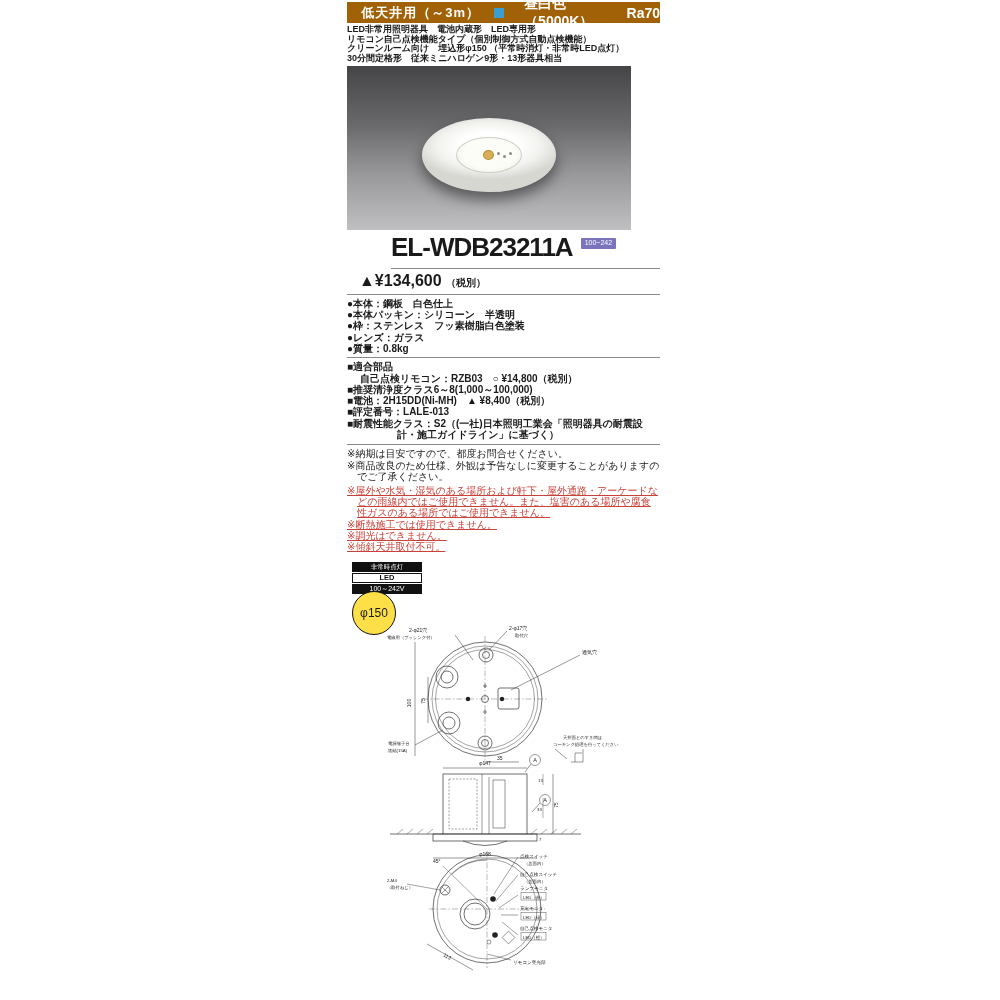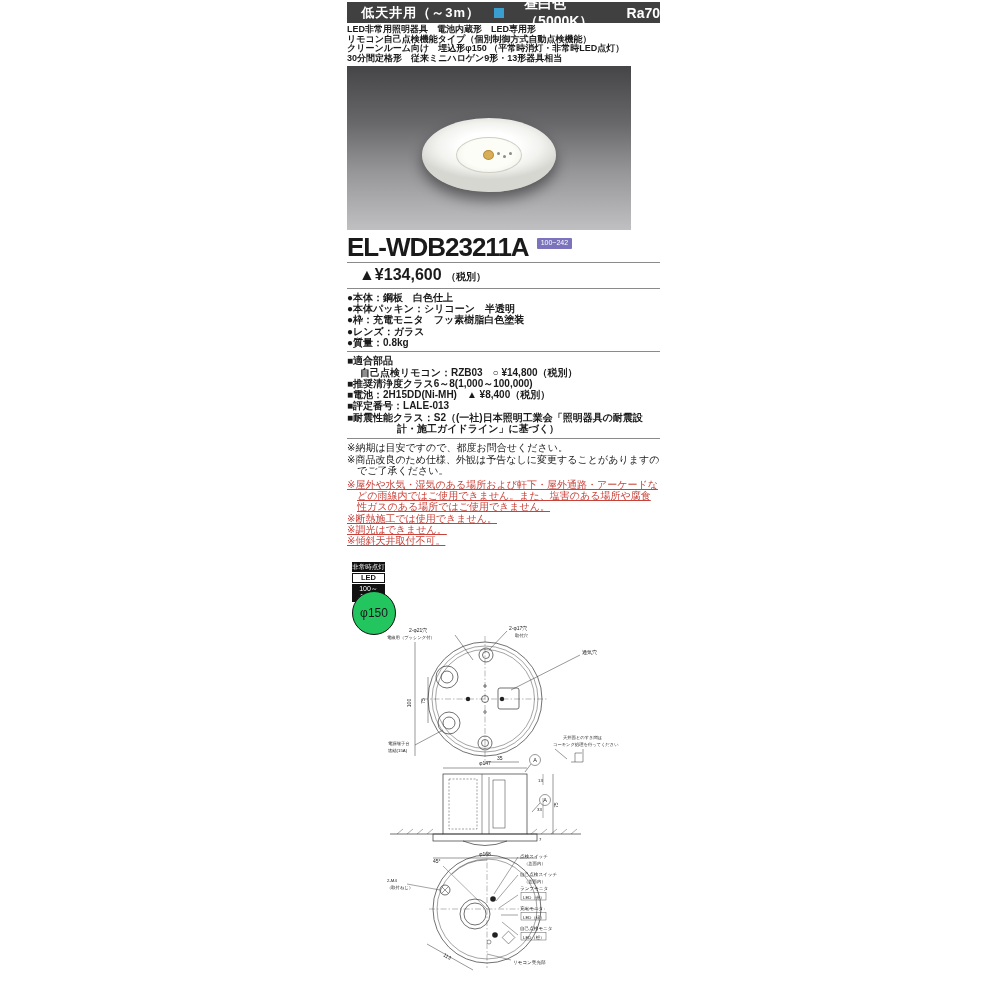--- a/index.html
+++ b/index.html
@@ -1,59 +1,59 @@
 <!DOCTYPE html>
 <html><head>
 <meta charset="utf-8">
 <style>
   html,body{margin:0;padding:0;}
   body{width:1000px;height:1000px;background:#ffffff;position:relative;
        font-family:"Liberation Sans","DejaVu Sans",sans-serif;color:#1a1a1a;}
   .col{position:absolute;left:347px;top:2px;width:313px;}
   
-  .hdr{display:flex;align-items:center;background:#404040;height:21px;}
+  .hdr{display:flex;align-items:center;background:#a16207;height:21px;}
   .hdr-zone{width:47%;text-align:center;color:#fff;font-weight:bold;font-size:13px;letter-spacing:1px;}
   .hdr-right{flex:1;display:flex;align-items:center;justify-content:center;gap:20px;color:#fff;font-weight:bold;font-size:14px;}
   .color-sq{width:10px;height:10px;background:#3a9fd0;flex:0 0 auto;}
   
   .subs{font-size:9px;line-height:9.7px;font-weight:bold;margin-top:2px;}
   
   .photo{position:relative;width:284px;height:164px;margin-top:2px;overflow:hidden;
          background:linear-gradient(180deg,#454547 0%,#68686b 35%,#97979a 65%,#c0c0c3 100%);}
   .fixture{position:absolute;left:75px;top:52px;width:134px;height:74px;border-radius:50%;
            background:radial-gradient(ellipse 55% 45% at 50% 38%,#ffffff 40%,#f2f2ef 70%,#d7d7d2 100%);
            box-shadow:0 8px 14px rgba(0,0,0,0.45);}
   .fixture-ring{position:absolute;left:34px;top:19px;width:64px;height:34px;border-radius:50%;
                 border:1px solid #cfcfc4;background:radial-gradient(ellipse at 50% 45%,#fdfdf8 55%,#ebebe2);}
   .fixture-led{position:absolute;left:26px;top:12px;width:9px;height:8px;border-radius:50%;
                background:#d8ae56;border:1px solid #b98e3e;}
   .fx-dot{position:absolute;width:3px;height:3px;border-radius:50%;background:#8d8d86;}
   
-  .model-row{display:flex;align-items:flex-start;margin-top:4px;border-bottom:1px solid #8a8a8a;padding-bottom:2px;}
+  .model-row{display:flex;align-items:flex-start;margin-top:4px;border-bottom:1px solid #8a8a8a;padding-bottom:8px;margin-left:44px;}
   .model{font-size:26px;line-height:26px;font-weight:bold;letter-spacing:-1px;}
   .model-badge{background:#7b73bc;color:#fff;font-size:7px;line-height:8px;padding:1.5px 4px;margin:4px 0 0 8px;border-radius:1px;}
   .price-row{border-bottom:1px solid #8a8a8a;padding:3px 0 4px;}
   .price{font-size:16px;font-weight:bold;margin-left:12px;}
   .price-tax{font-size:10px;font-weight:bold;}
   
   .specs{border-bottom:1px solid #8a8a8a;padding:3px 0 3px;font-size:10px;line-height:11.3px;font-weight:bold;}
   .details{border-bottom:1px solid #8a8a8a;padding:3px 0 4px;font-size:10px;line-height:11.3px;font-weight:bold;}
   .indent1{padding-left:13px;}
   .hang5{padding-left:50px;text-indent:-50px;}
   
   .notes{padding-top:3px;font-size:10px;line-height:11.2px;}
   .note{padding-left:10px;text-indent:-10px;}
   .red{color:#c9423a;text-decoration:underline;}
   
-  .badge-stack{position:absolute;left:352px;top:562px;width:33px;text-align:center;}
+  .badge-stack{position:absolute;left:352px;top:562px;width:70px;text-align:center;}
   .bdg1{background:#111;color:#fff;font-size:6.5px;line-height:8px;padding:1px 0;}
   .bdg2{border:1.5px solid #111;color:#111;font-weight:bold;font-size:7.5px;line-height:8px;margin:1px 0;}
   .bdg3{background:#111;color:#fff;font-size:7px;line-height:8px;padding:1px 0;}
   .phi-circle{position:absolute;left:352px;top:591px;width:42px;height:42px;border:1.6px solid #111;
-              border-radius:50%;text-align:center;line-height:42px;font-size:12px;background:#22c55e;}
+              border-radius:50%;text-align:center;line-height:42px;font-size:12px;background:#fde047;}
   
   svg.drawings{position:absolute;left:385px;top:622px;}
   svg text{font-family:"Liberation Sans","DejaVu Sans",sans-serif;fill:#222;}
 </style>
 </head>
 <body>
 
 <div class="col">
 
   <div class="hdr">
@@ -88,21 +88,21 @@
     <span class="model-badge">100~242</span>
   </div>
   <div class="price-row">
     <span class="price">▲¥134,600</span>
     <span class="price-tax">（税別）</span>
   </div>
 
   <div class="specs">
     <div>●本体：鋼板　白色仕上</div>
     <div>●本体パッキン：シリコーン　半透明</div>
-    <div>●枠：充電モニタ　フッ素樹脂白色塗装</div>
+    <div>●枠：ステンレス　フッ素樹脂白色塗装</div>
     <div>●レンズ：ガラス</div>
     <div>●質量：0.8kg</div>
   </div>
 
   <div class="details">
     <div>■適合部品</div>
     <div class="indent1">自己点検リモコン：RZB03　○ ¥14,800（税別）</div>
     <div>■推奨清浄度クラス6～8(1,000～100,000)</div>
     <div>■電池：2H15DD(Ni-MH)　▲ ¥8,400（税別）</div>
     <div>■評定番号：LALE-013</div>

